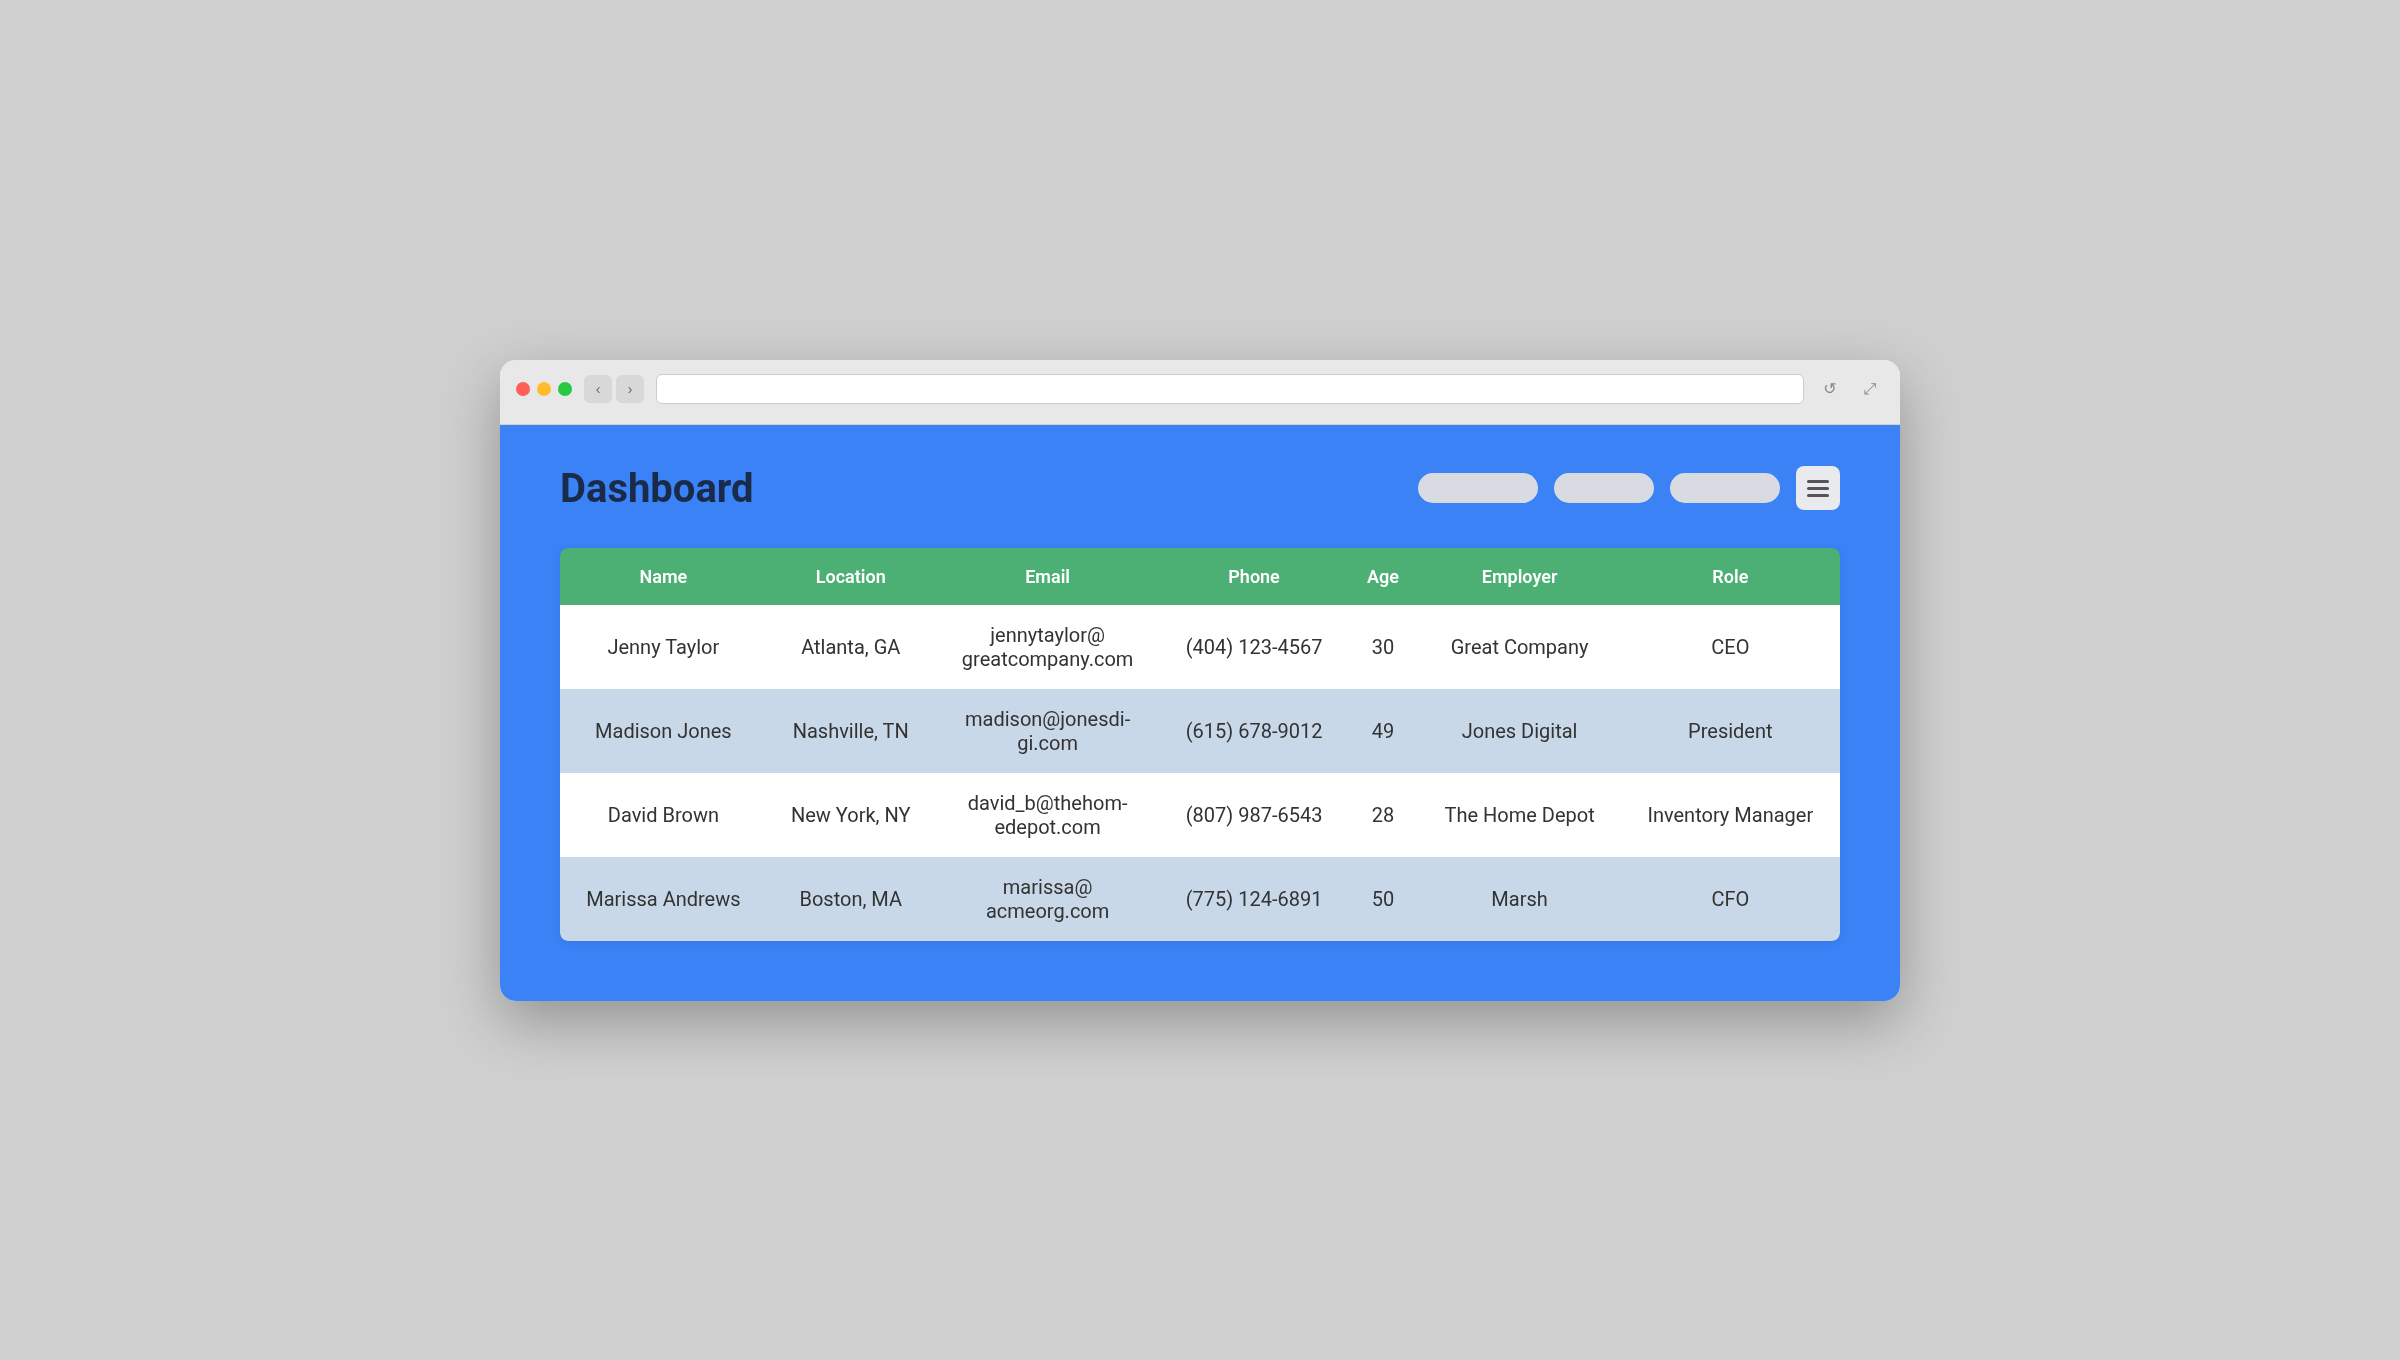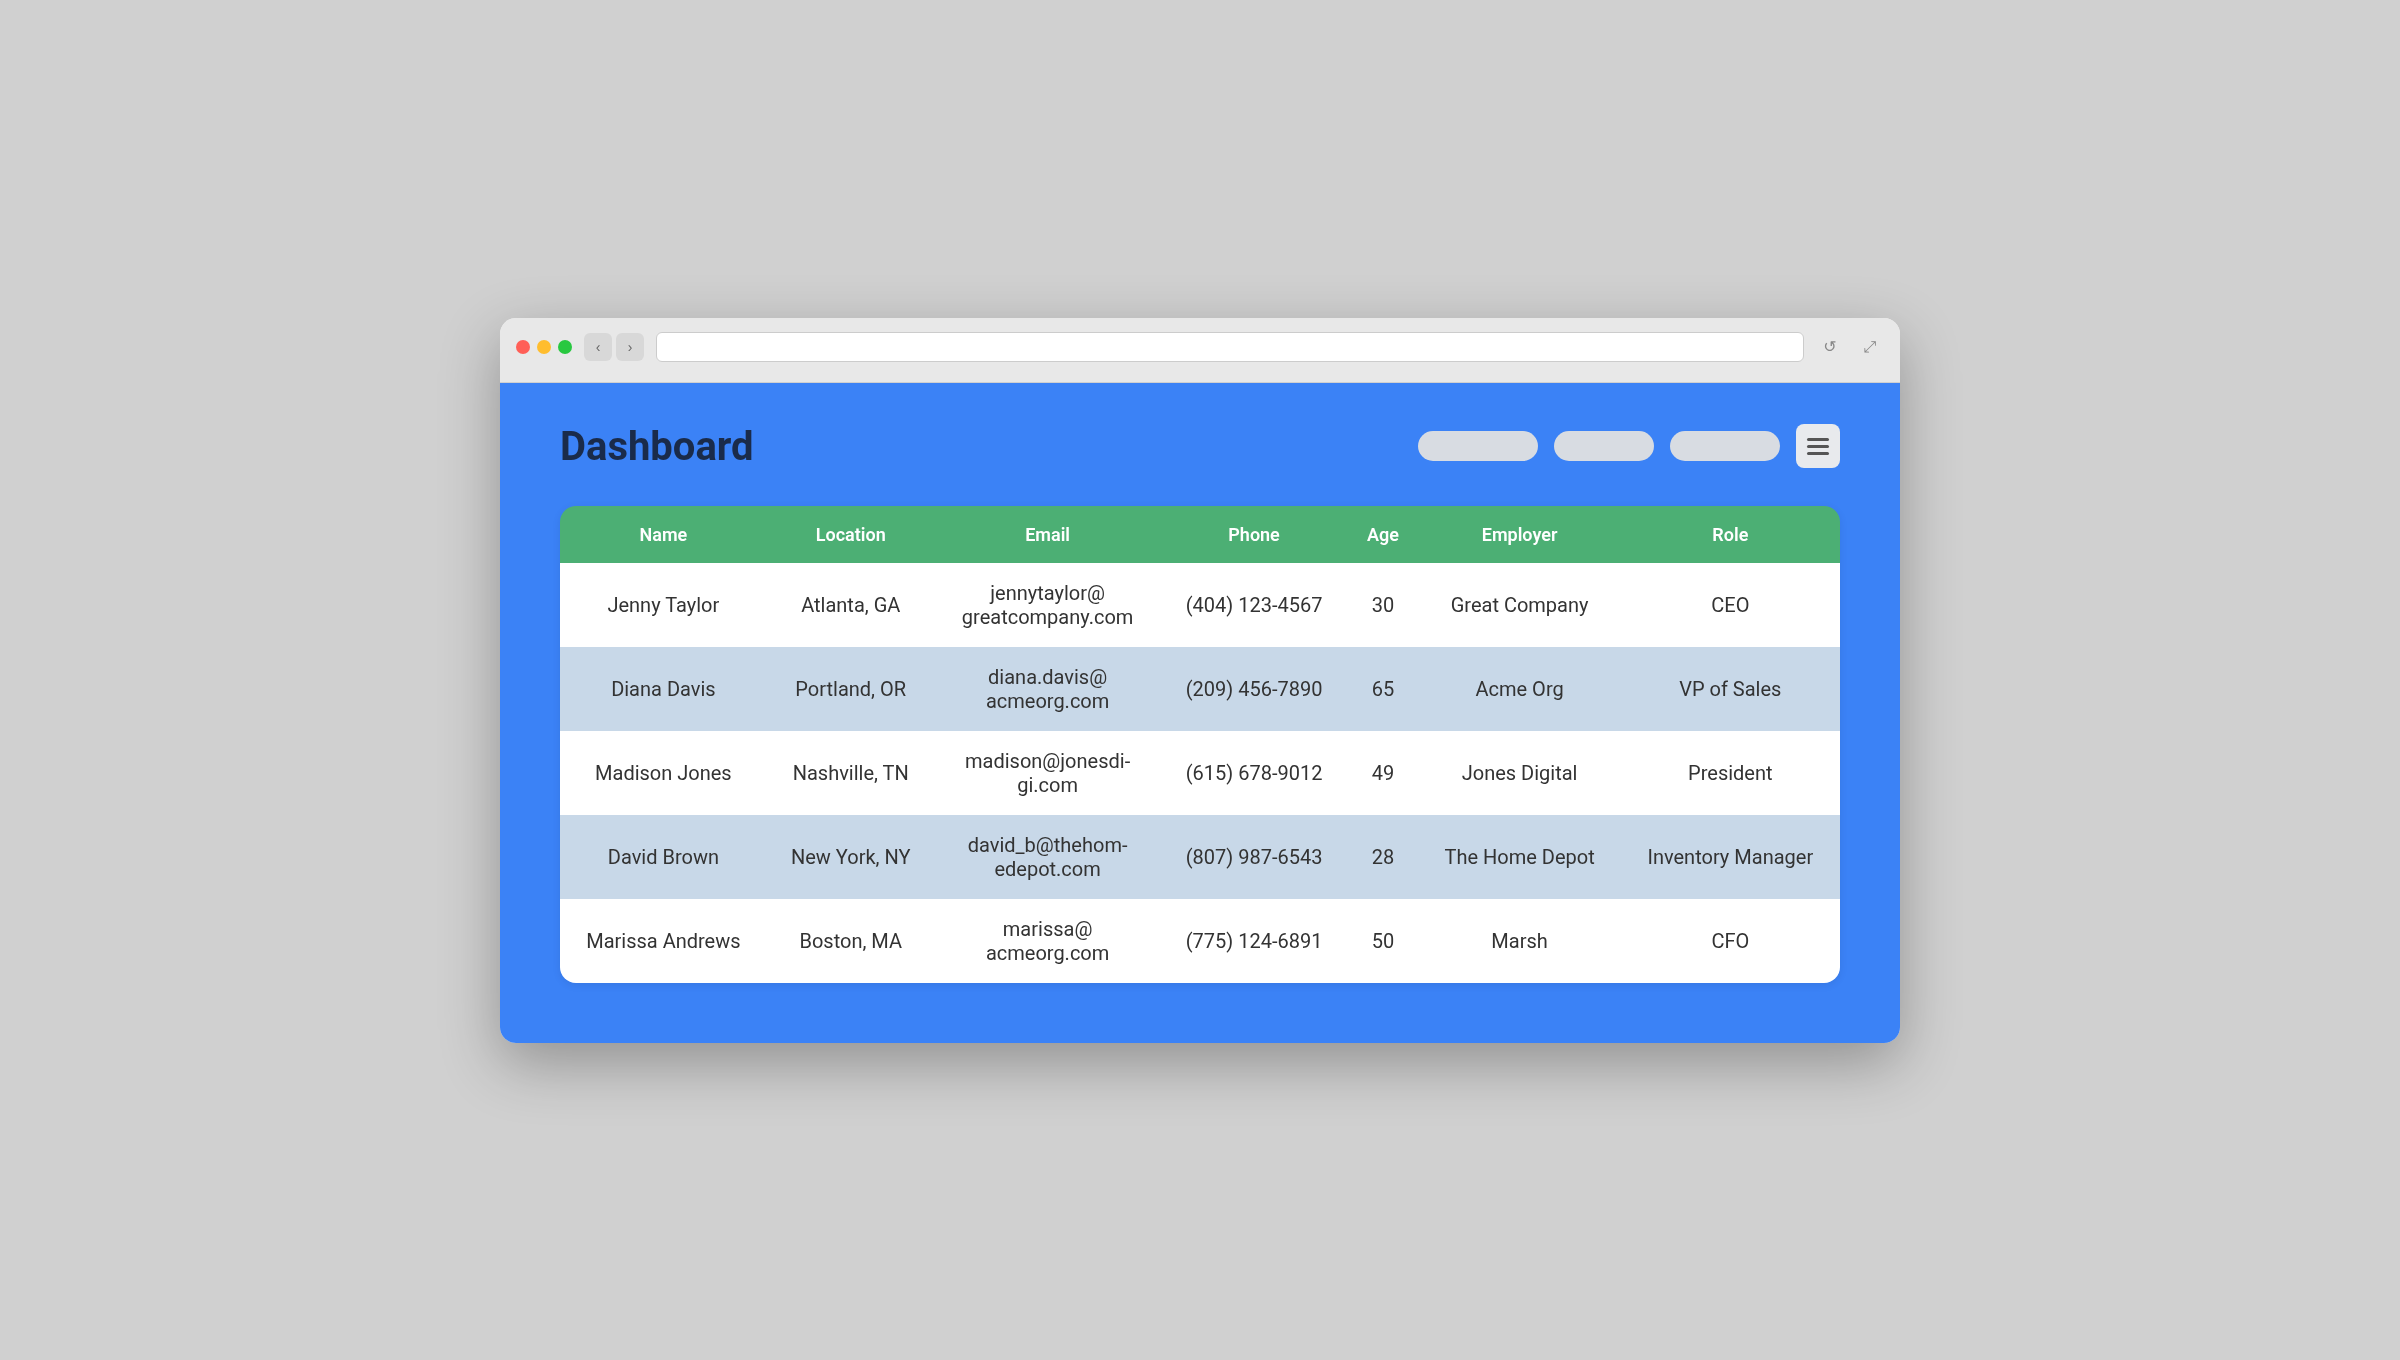--- a/index.html
+++ b/index.html
@@ -147,21 +147,21 @@
       background: #c8d8e8;
     }
     .data-table tbody td {
       padding: 18px 16px;
       text-align: center;
       font-size: 20px;
       color: #333;
       border: none;
     }
     .table-container {
-      border-radius: 16px;
+      border-radius: 8px;
       overflow: hidden;
       box-shadow: 0 2px 8px rgba(0,0,0,0.08);
     }
   </style>
 </head>
 <body>
 
 <div class="browser-window">
 
   <div class="browser-chrome">
@@ -222,30 +222,20 @@
               <td style="white-space: pre-line;">Jenny Taylor</td>
               <td style="white-space: pre-line;">Atlanta, GA</td>
               <td style="white-space: pre-line;">jennytaylor@
 greatcompany.com</td>
               <td style="white-space: pre-line;">(404) 123-4567</td>
               <td style="white-space: pre-line;">30</td>
               <td style="white-space: pre-line;">Great Company</td>
               <td style="white-space: pre-line;">CEO</td>
             </tr>
             <tr>
-              <td style="white-space: pre-line;">Diana Davis</td>
-              <td style="white-space: pre-line;">Portland, OR</td>
-              <td style="white-space: pre-line;">diana.davis@
-acmeorg.com</td>
-              <td style="white-space: pre-line;">(209) 456-7890</td>
-              <td style="white-space: pre-line;">65</td>
-              <td style="white-space: pre-line;">Acme Org</td>
-              <td style="white-space: pre-line;">VP of Sales</td>
-            </tr>
-            <tr>
               <td style="white-space: pre-line;">Madison Jones</td>
               <td style="white-space: pre-line;">Nashville, TN</td>
               <td style="white-space: pre-line;">madison@jonesdi-
 gi.com</td>
               <td style="white-space: pre-line;">(615) 678-9012</td>
               <td style="white-space: pre-line;">49</td>
               <td style="white-space: pre-line;">Jones Digital</td>
               <td style="white-space: pre-line;">President</td>
             </tr>
             <tr>

